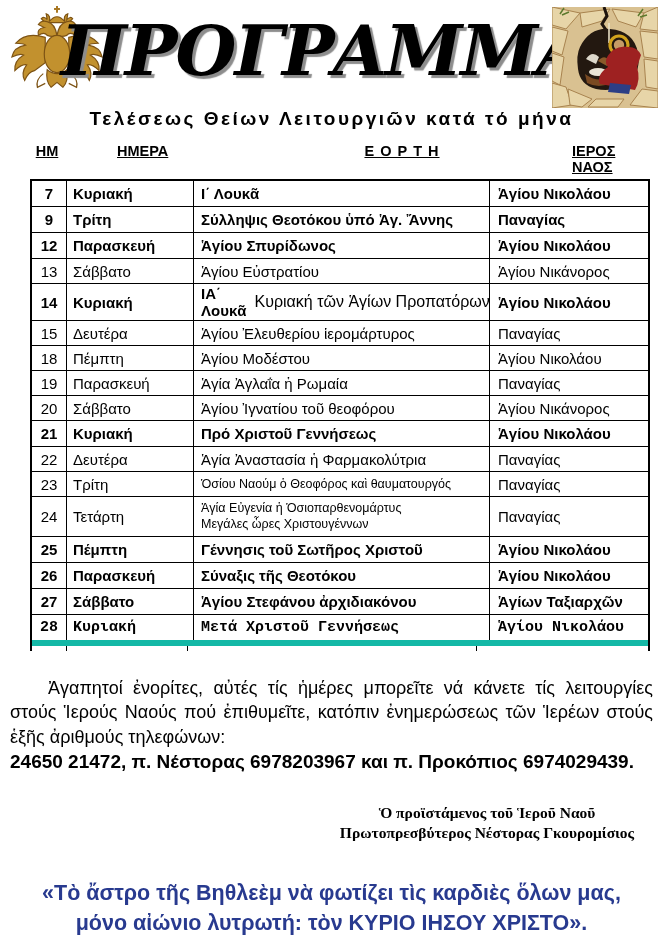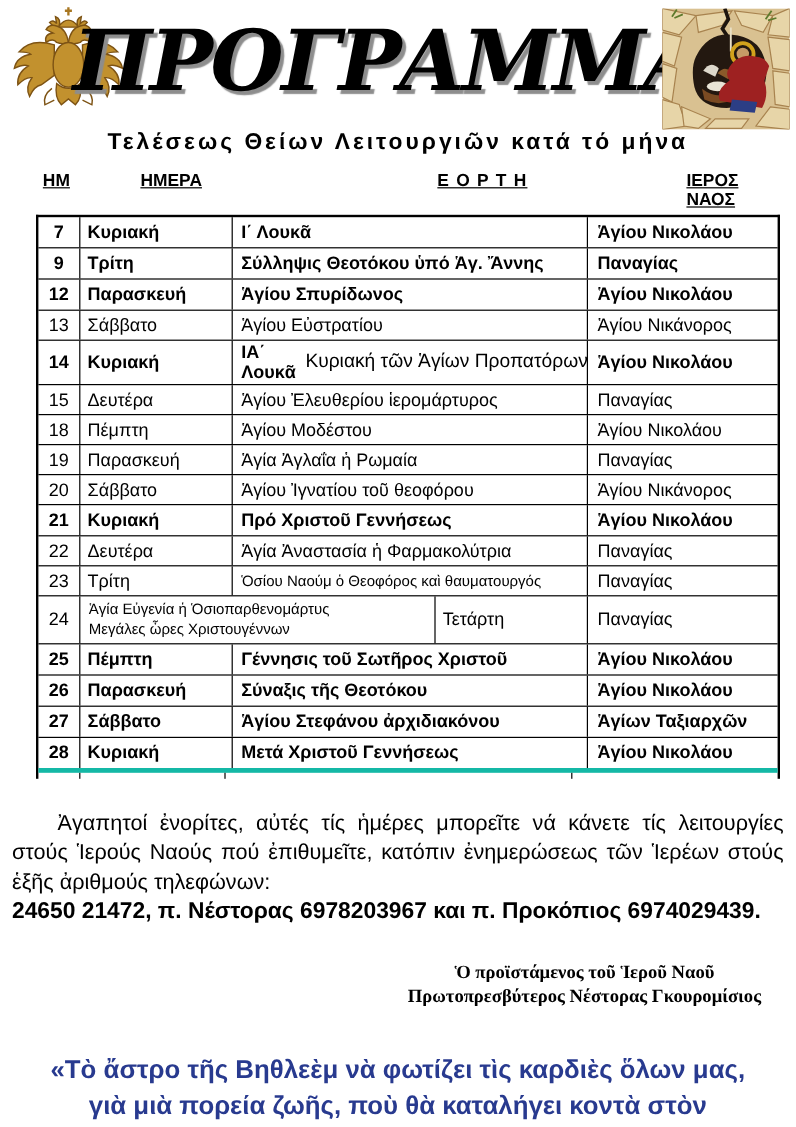--- a/index.html
+++ b/index.html
@@ -29,21 +29,21 @@
   .cal-head { display:flex; font-weight:bold; font-size:14.5px; margin-bottom:4px;gap:16px; }
   .cal-head span { text-decoration:underline; }
   .ch-day { width:34px; text-align:center; }
   .ch-weekday { width:121px; padding-left:6px;margin-left:31px; }
   .ch-feast { width:296px; text-align:center; letter-spacing:1px; }
   .ch-church { flex:1; padding-left:6px; }
 
   .grid { border:2px solid #000; border-bottom:none; }
   .trow { display:flex; align-items:stretch; min-height:24px; border-bottom:1px solid #000; font-size:15px; }
   .trow.bold { font-weight:bold; min-height:25px; }
-  .trow:nth-last-child(2) { border-bottom:4px solid #14b8a6; }
+  .trow:nth-last-child(2) { border-bottom:6px solid #14b8a6;font-family:Liberation Mono, monospace; }
   .trow.stub { min-height:5px; height:5px; border-bottom:none; }
   .trow.stub .cell { padding:0; }
   .cell { display:flex; align-items:center; padding:1px 0; }
   .c-day { width:34px; justify-content:center; border-right:1px solid #000; }
   .c-weekday { width:120px; padding-left:6px; border-right:1px solid #000; }
   .c-feast { width:288px; padding-left:7px; border-right:1px solid #000; }
   .c-church { flex:1; padding-left:8px; }
   .feast-note { font-size:16px; font-weight:normal; margin-left:8px; white-space:nowrap; }
   .small-feast { font-size:12.5px; }
   .feast-two { line-height:1.3; padding:2px 0; }
@@ -217,27 +217,27 @@
         <div class="trow">
           <div class="cell c-day">23</div>
           <div class="cell c-weekday">Τρίτη</div>
           <div class="cell c-feast">
             <span class="small-feast">Ὁσίου Ναούμ ὁ Θεοφόρος καὶ θαυματουργός</span>
           </div>
           <div class="cell c-church">Παναγίας</div>
         </div>
         <div class="trow">
           <div class="cell c-day">24</div>
+          <div class="cell c-weekday">Τετάρτη</div>
           <div class="cell c-feast">
             <div class="feast-two small-feast">
               <div>Ἁγία Εὐγενία ἡ Ὁσιοπαρθενομάρτυς</div>
               <div>Μεγάλες ὧρες Χριστουγέννων</div>
             </div>
           </div>
-          <div class="cell c-weekday">Τετάρτη</div>
           <div class="cell c-church">Παναγίας</div>
         </div>
         <div class="trow bold">
           <div class="cell c-day">25</div>
           <div class="cell c-weekday">Πέμπτη</div>
           <div class="cell c-feast">
             <span>Γέννησις τοῦ  Σωτῆρος Χριστοῦ</span>
           </div>
           <div class="cell c-church">Ἁγίου Νικολάου</div>
         </div>
@@ -277,17 +277,16 @@
   <div class="notice">Ἀγαπητοί ἐνορίτες, αὐτές τίς ἡμέρες μπορεῖτε νά κάνετε τίς λειτουργίες στούς Ἱερούς Ναούς πού ἐπιθυμεῖτε, κατόπιν ἐνημερώσεως τῶν Ἱερέων στούς ἑξῆς ἀριθμούς τηλεφώνων:</div>
   <div class="phones">24650 21472, π. Νέστορας 6978203967 και π. Προκόπιος 6974029439.</div>
 
   <div class="signature">
     <div>Ὁ προϊστάμενος τοῦ  Ἱεροῦ Ναοῦ</div>
     <div>Πρωτοπρεσβύτερος Νέστορας Γκουρομίσιος</div>
   </div>
 
   <div class="quote" style="color: rgb(40, 58, 143);">
     <div>«Τὸ ἄστρο τῆς Βηθλεὲμ νὰ φωτίζει τὶς καρδιὲς ὅλων μας,</div>
-    <div>γιὰ μιὰ πορεία ζωῆς, ποὺ θὰ καταλήγει κοντὰ στὸν</div>
     <div>μόνο αἰώνιο λυτρωτή: τὸν ΚΥΡΙΟ ΙΗΣΟΥ ΧΡΙΣΤΟ».</div>
   </div>
 
 </div>
 
 </body></html>

